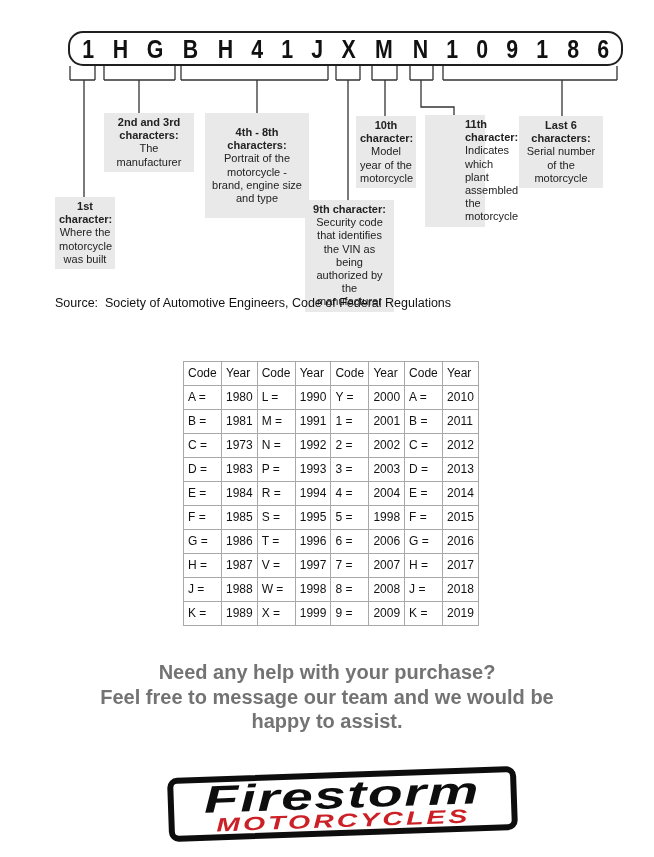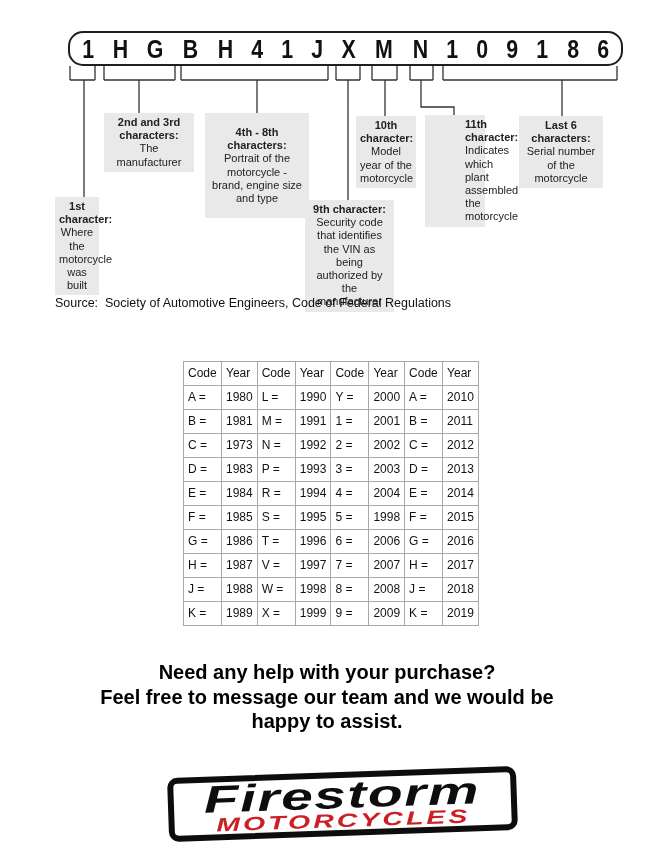--- a/index.html
+++ b/index.html
@@ -52,21 +52,21 @@
   .label-box {
     position: absolute;
     background: var(--label-box-bg);
     font-size: 11px;
     line-height: 13.2px;
     text-align: center;
     padding: 3px 4px;
     color: #222;
   }
   .lb-title { font-weight: bold; }
-  .box-first        { left: 55px;  top: 197px; width: 44px;  }
+  .box-first        { left: 55px;  top: 197px; width: 60px;  }
   .box-second-third { left: 104px; top: 113px; width: 90px;  }
   .box-fourth-eighth{ left: 205px; top: 113px; width: 104px; padding: 13px 6px; }
   .box-ninth        { left: 305px; top: 200px; width: 89px;  }
   .box-tenth        { left: 356px; top: 116px; width: 60px;  }
   .box-eleventh     { left: 425px; top: 115px; width: 60px; padding-left: 40px;  }
   .box-last-six     { left: 519px; top: 116px; width: 84px;  }
   
   .source-note {
     position: absolute;
     left: 55px; top: 296px;
@@ -95,21 +95,21 @@
   col.year-col { width: 34px; }
   
   .help-text {
     position: absolute;
     left: 0; top: 660px;
     width: 654px;
     text-align: center;
     font-size: 20px;
     font-weight: bold;
     line-height: 24.5px;
-    color: #000000;
+    color: #737373;
   }
   
   .logo {
     position: absolute;
     left: 168px; top: 772px;
     width: 349px; height: 64px;
     background: #ffffff;
     border: 6px solid #0d0d0d;
     border-radius: 10px;
     transform: rotate(-2deg);

